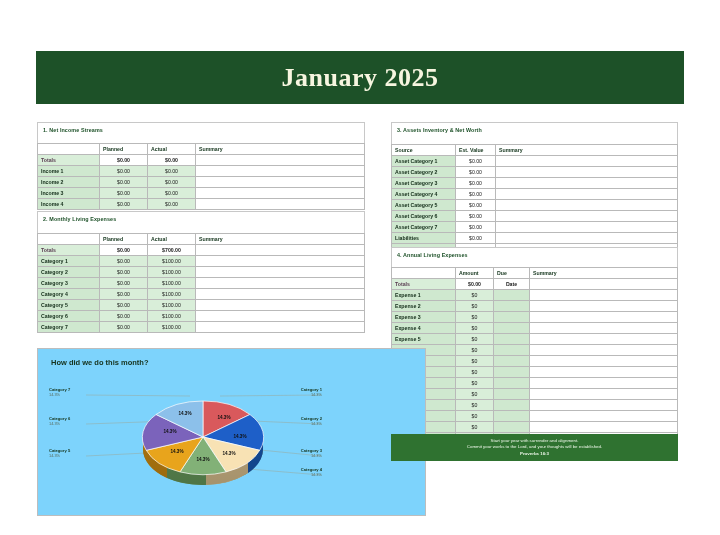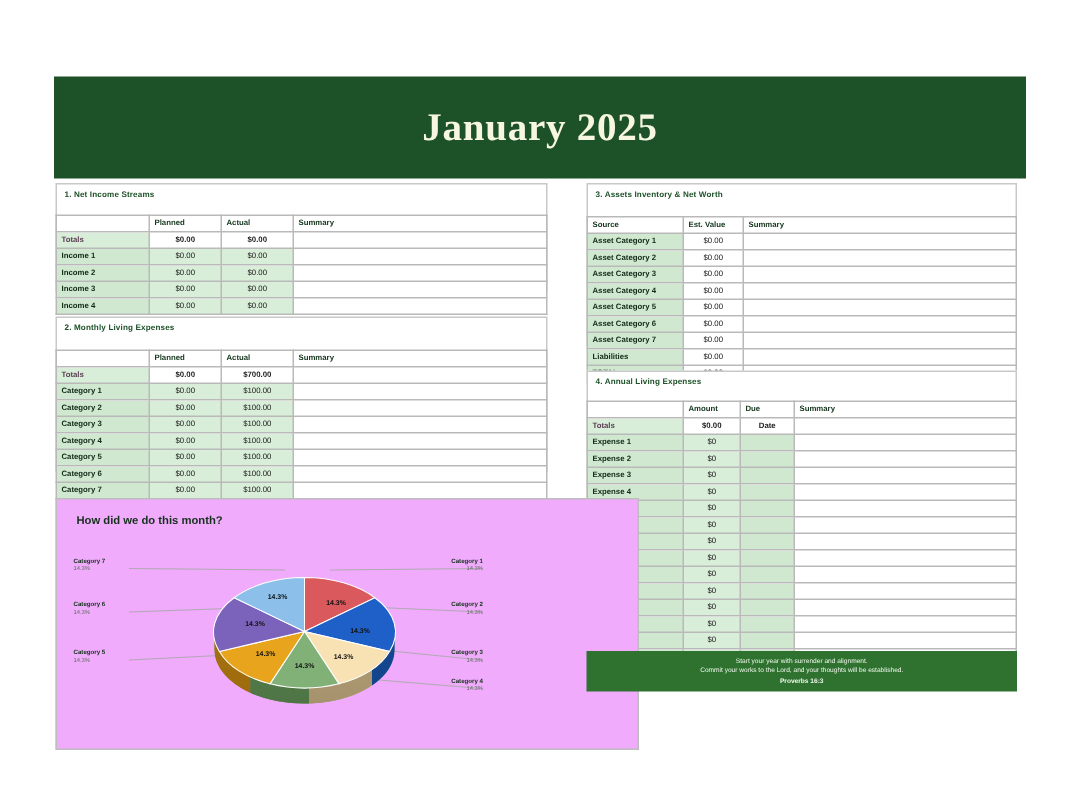--- a/index.html
+++ b/index.html
@@ -5,21 +5,21 @@
   html,body{margin:0;padding:0;}
   body{
     width:720px;height:535px;background:#ffffff;
     font-family:"Liberation Sans", sans-serif;
     color:#1a1a1a;position:relative;overflow:hidden;
   }
   .page{position:absolute;left:0;top:0;width:720px;height:535px;}
 
   
   .banner{
-    position:absolute;left:36px;top:51px;width:648px;height:68px;
+    position:absolute;left:36px;top:51px;width:648px;height:53px;
     background:#1d5128;display:flex;align-items:center;justify-content:center;
   }
   .banner-title{
     font-family:"Liberation Serif", serif;
     font-size:26px;font-weight:bold;color:#f7f6e0;letter-spacing:.5px;
   }
 
   
   .panel{position:absolute;border:1px solid #c8c8c8;background:#fff;box-sizing:border-box;}
   .panel-head{
@@ -37,22 +37,22 @@
   td.num{text-align:center;background:#d9eed9;}
   td.numw{text-align:center;background:#ffffff;}
   td.blank{background:#ffffff;}
   td.totals{font-weight:bold;}
   td.tot-lbl{font-weight:bold;background:#d9eed9;color:#5a3d52;}
   td.empty-head{background:#ffffff;}
   td.shade{background:#cfe8cf;}
 
   
   .chart-panel{
-    position:absolute;left:37px;top:332px;width:389px;height:168px;
-    background:#f0abfc;border:1px solid #bdbdbd;box-sizing:border-box;
+    position:absolute;left:37px;top:348px;width:389px;height:168px;
+    background:#7dd3fc;border:1px solid #bdbdbd;box-sizing:border-box;
   }
   .chart-title{
     position:absolute;left:13px;top:9px;font-size:7.5px;font-weight:bold;color:#15311b;
   }
   .pie-wrap{position:absolute;left:0;top:0;width:329px;height:168px;}
   .lbl{position:absolute;font-size:3.9px;line-height:4.6px;color:#14331a;}
   .lbl b{font-size:4.1px;font-weight:bold;display:block;}
   .lbl span{color:#5a6b5a;}
   .lbl.right{text-align:right;}
 

